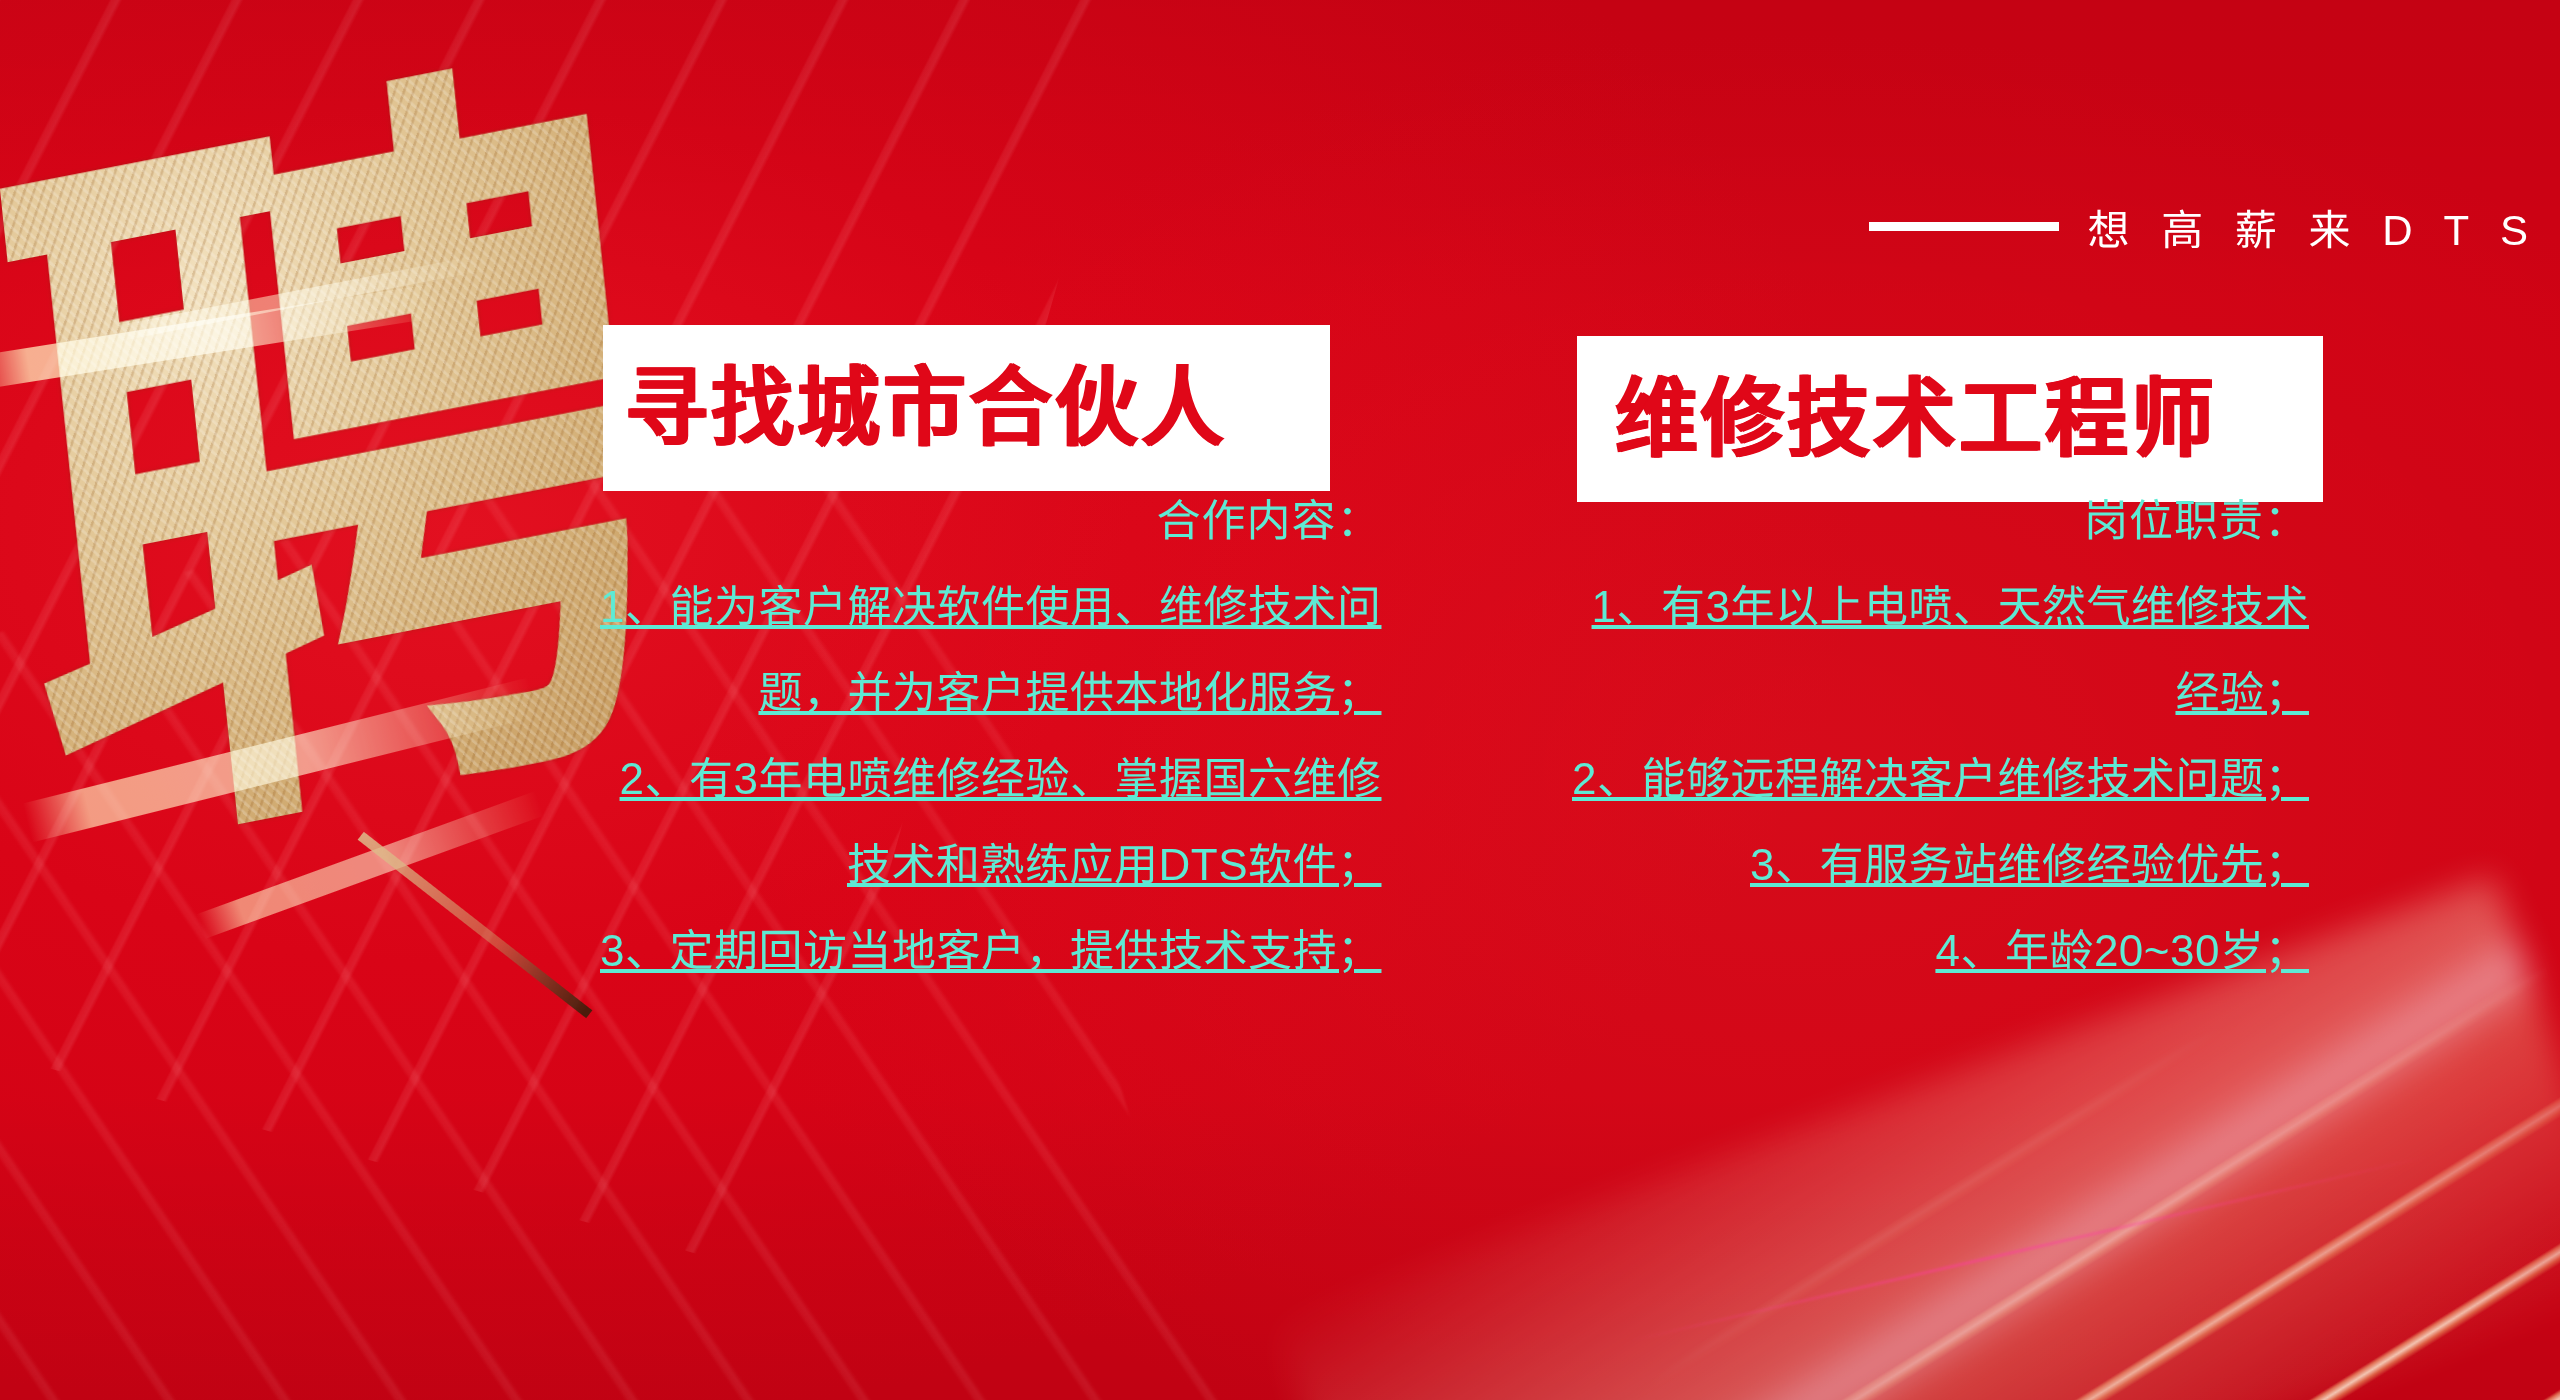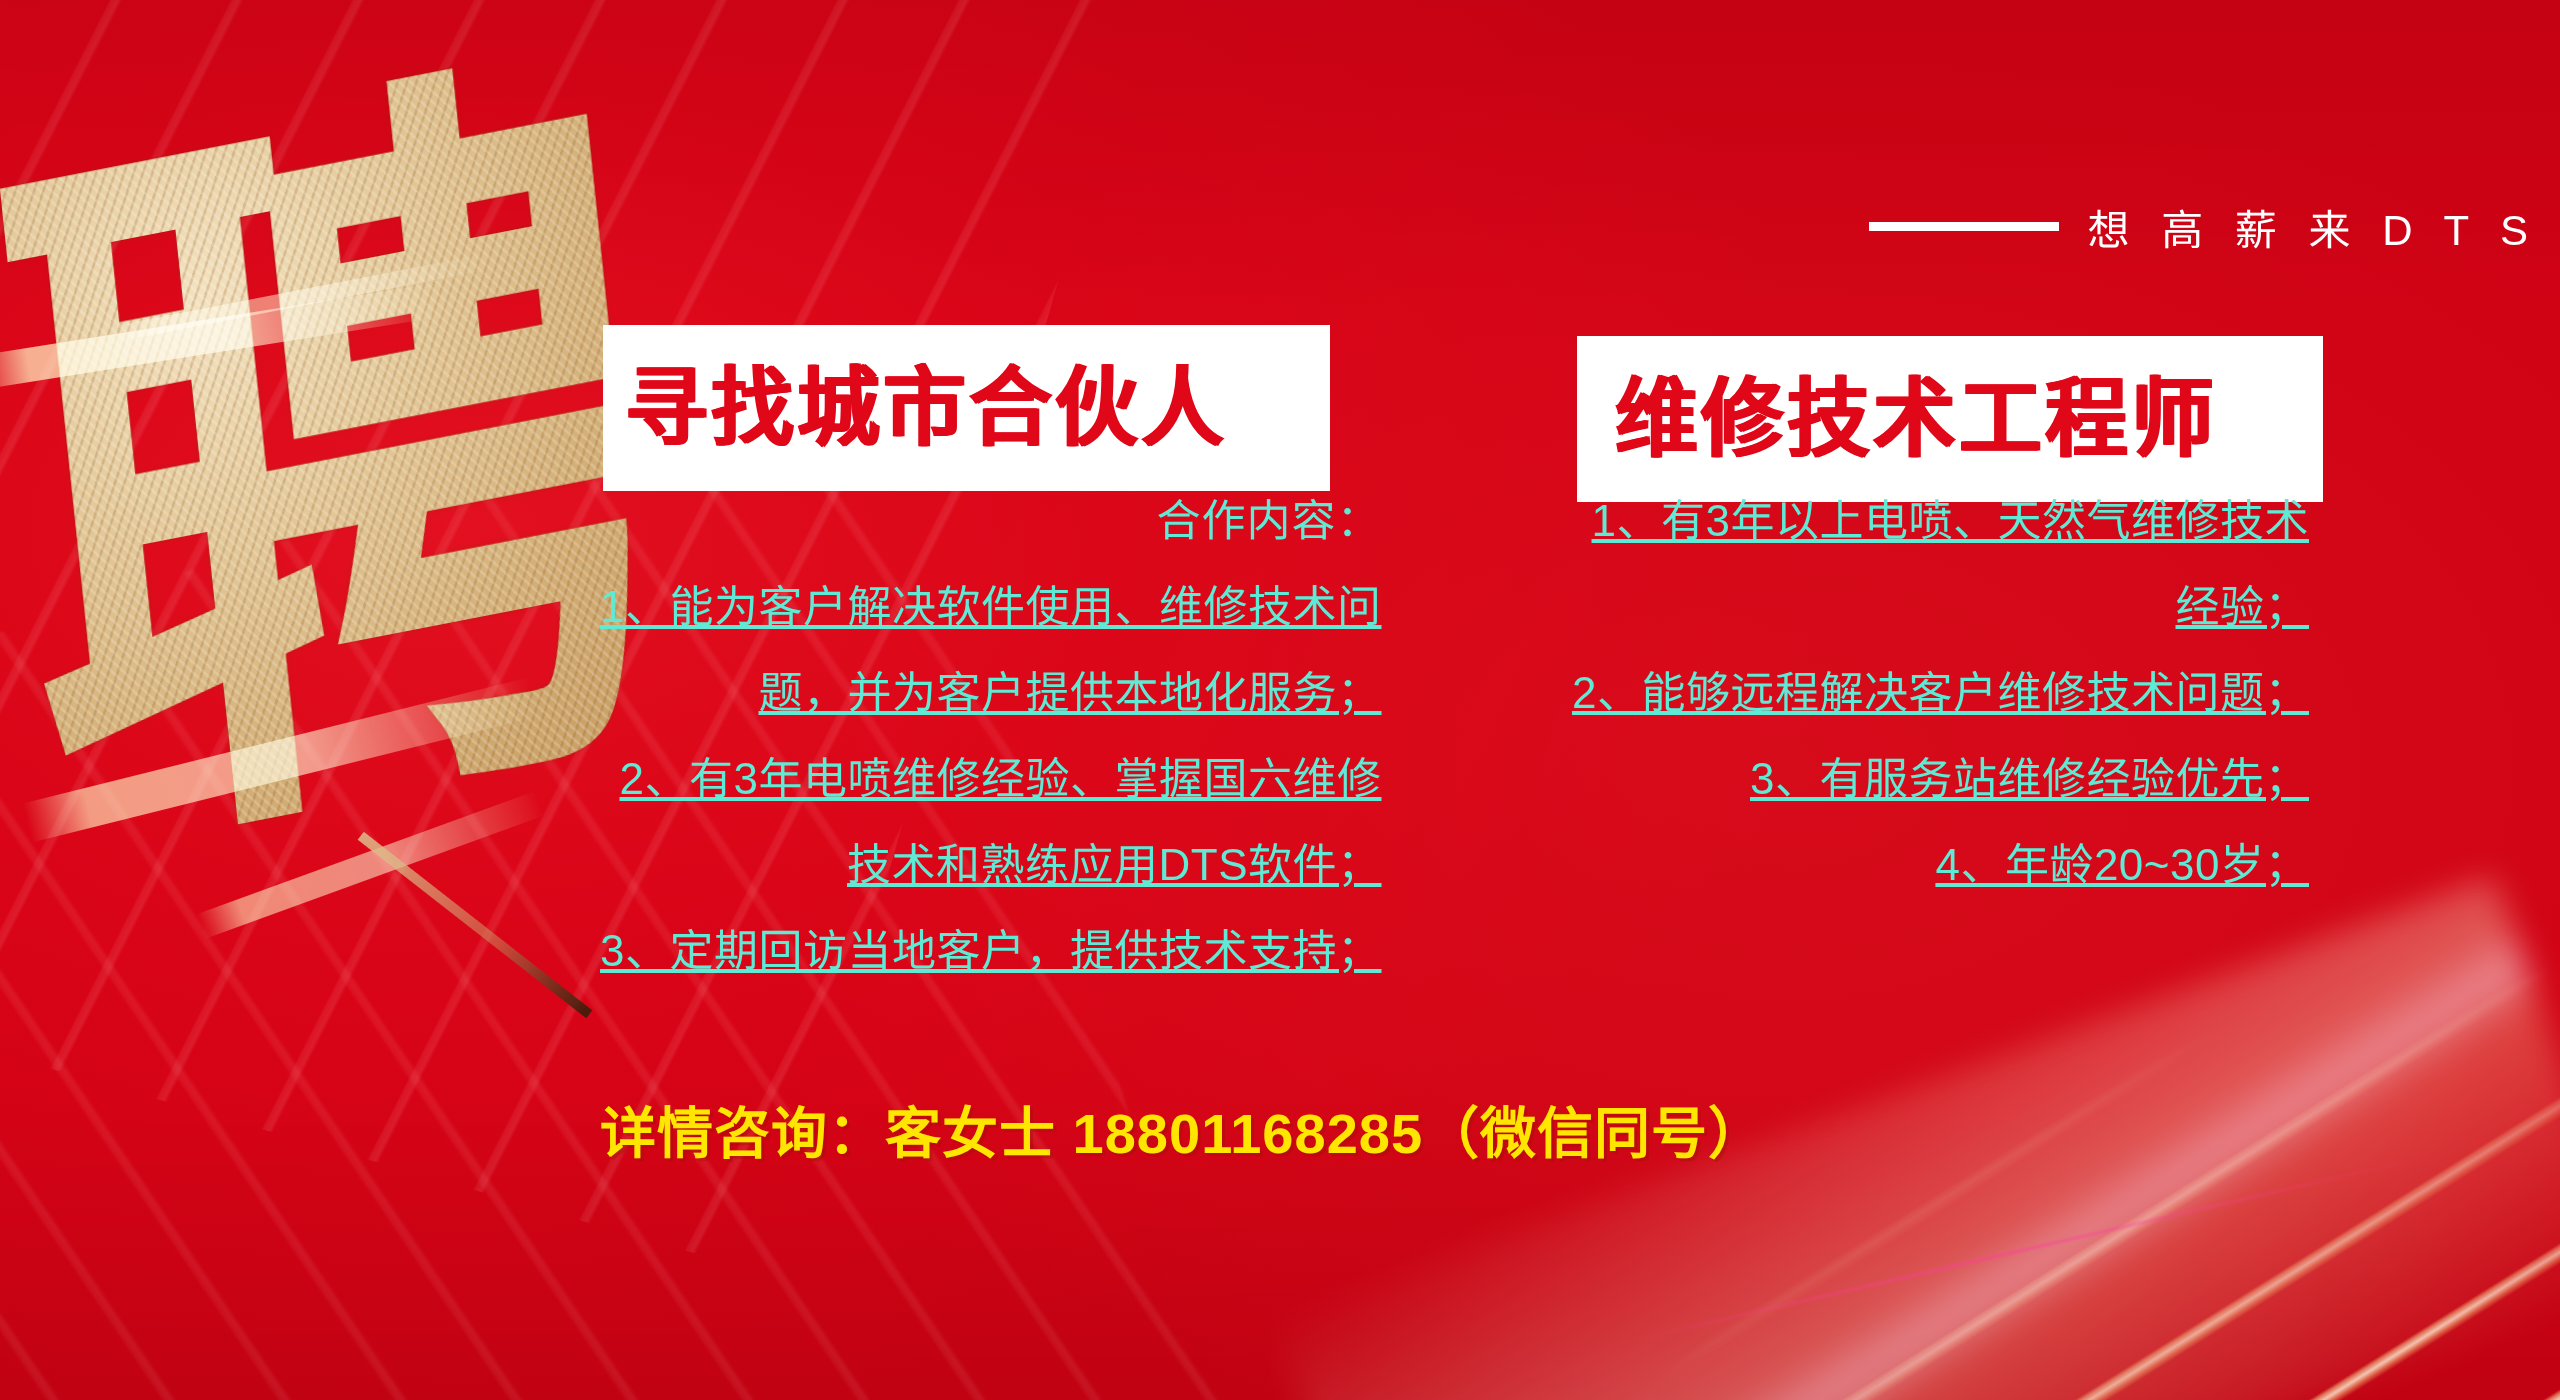--- a/index.html
+++ b/index.html
@@ -285,22 +285,22 @@
   <div class="col" id="col-left">
     <div class="section-title">合作内容：</div>
     <div class="item">1、能为客户解决软件使用、维修技术问</div>
     <div class="item">题，并为客户提供本地化服务；</div>
     <div class="item">2、有3年电喷维修经验、掌握国六维修</div>
     <div class="item">技术和熟练应用DTS软件；</div>
     <div class="item">3、定期回访当地客户，提供技术支持；</div>
   </div>
 
   <div class="col" id="col-right">
+    <div class="section-title">岗位职责：</div>
     <div class="item">1、有3年以上电喷、天然气维修技术</div>
     <div class="item">经验；</div>
     <div class="item">2、能够远程解决客户维修技术问题；</div>
     <div class="item">3、有服务站维修经验优先；</div>
     <div class="item">4、年龄20~30岁；</div>
   </div>
 
-  <div id="contact">详情咨询：客女士 18801168285（微信同号）</div>
 
 </div>
 
 </body></html>

